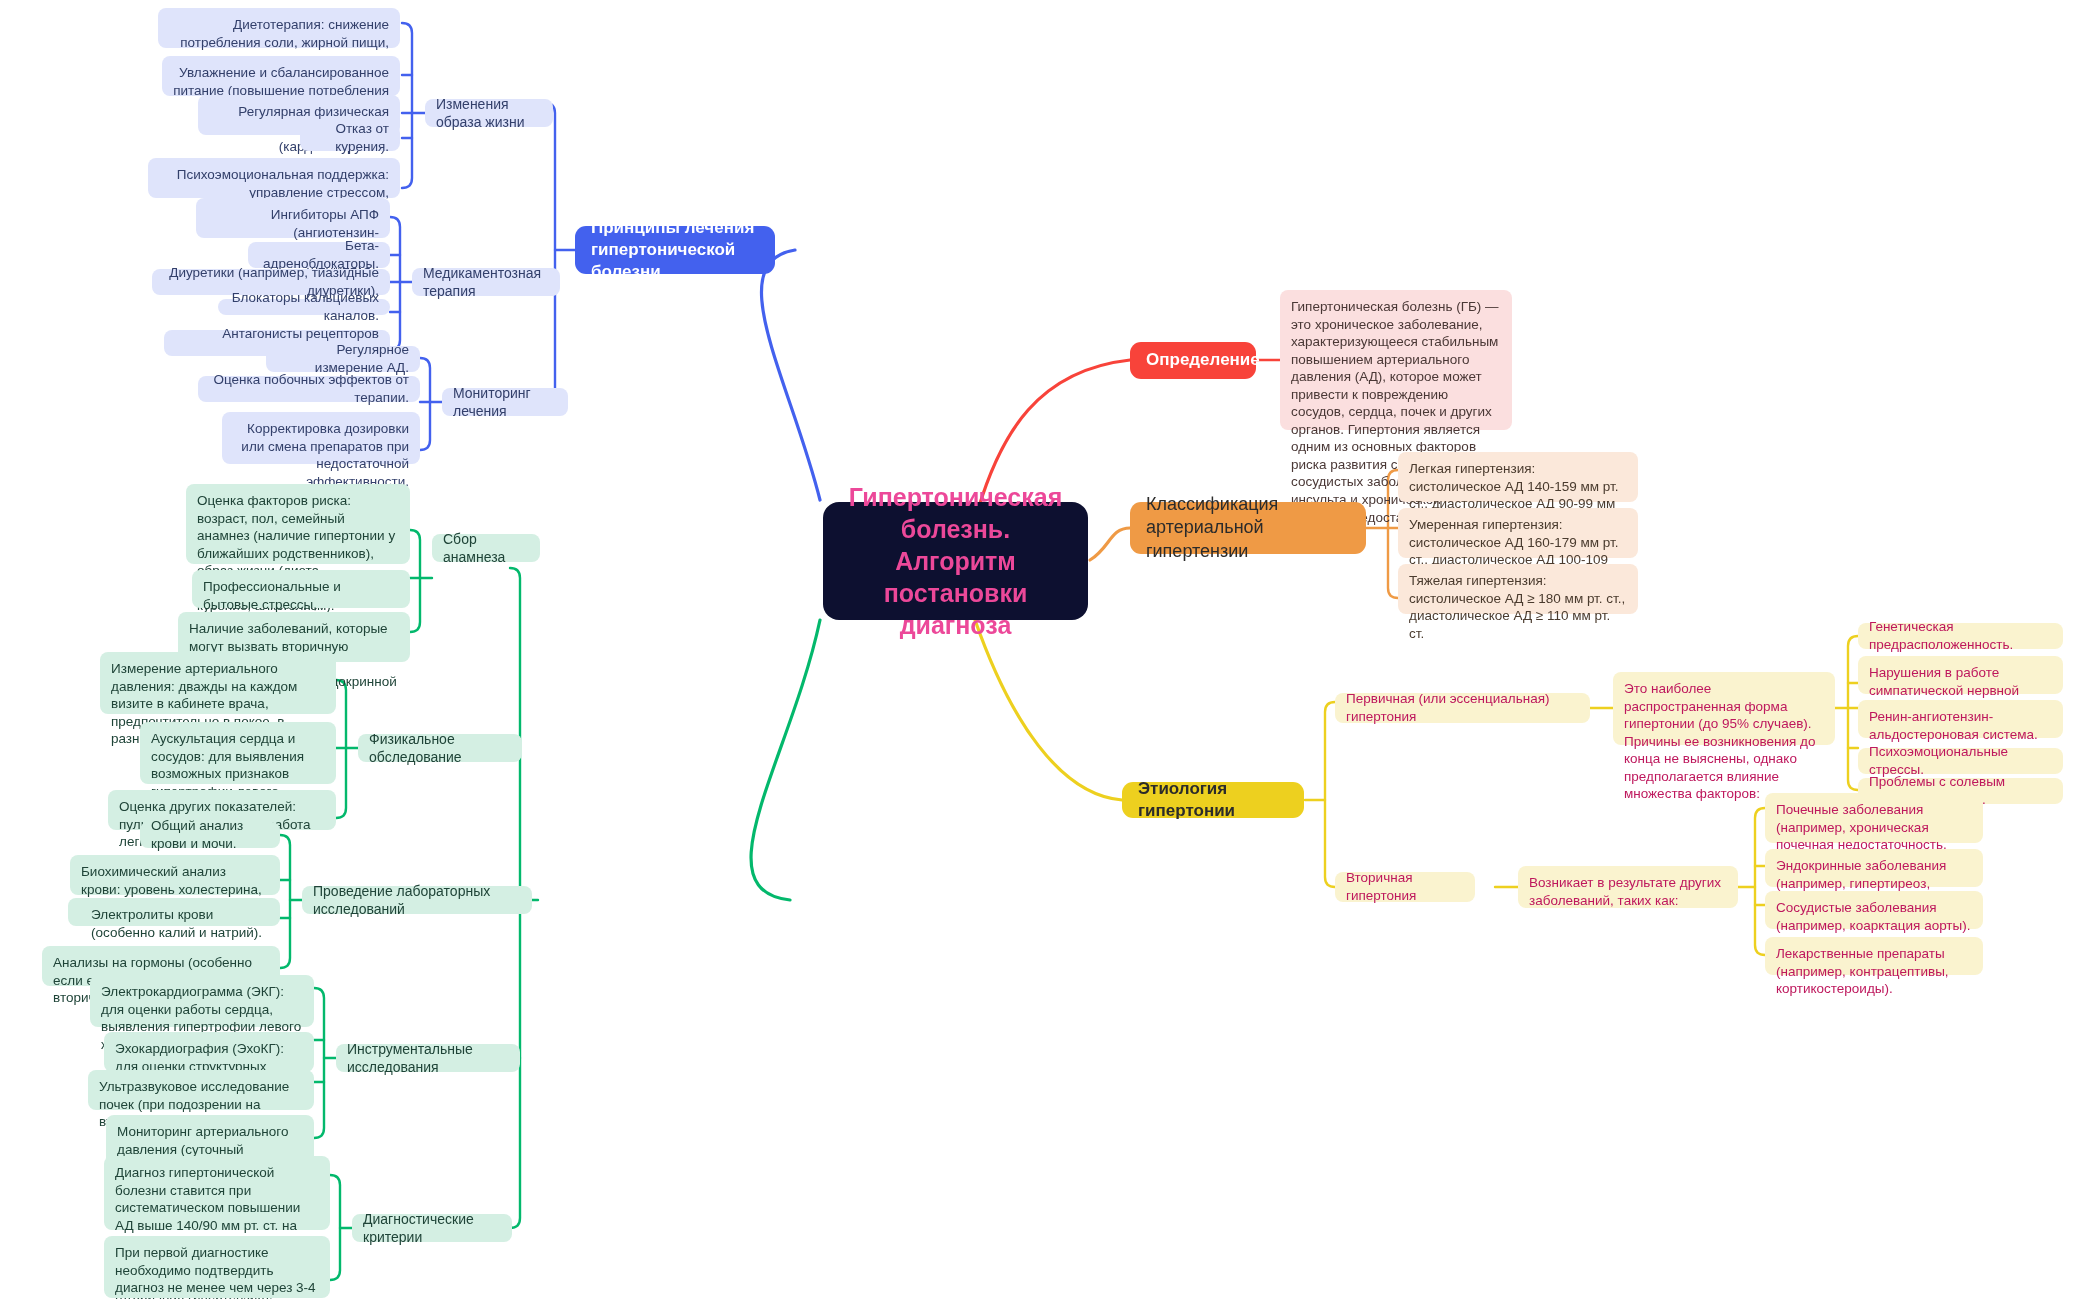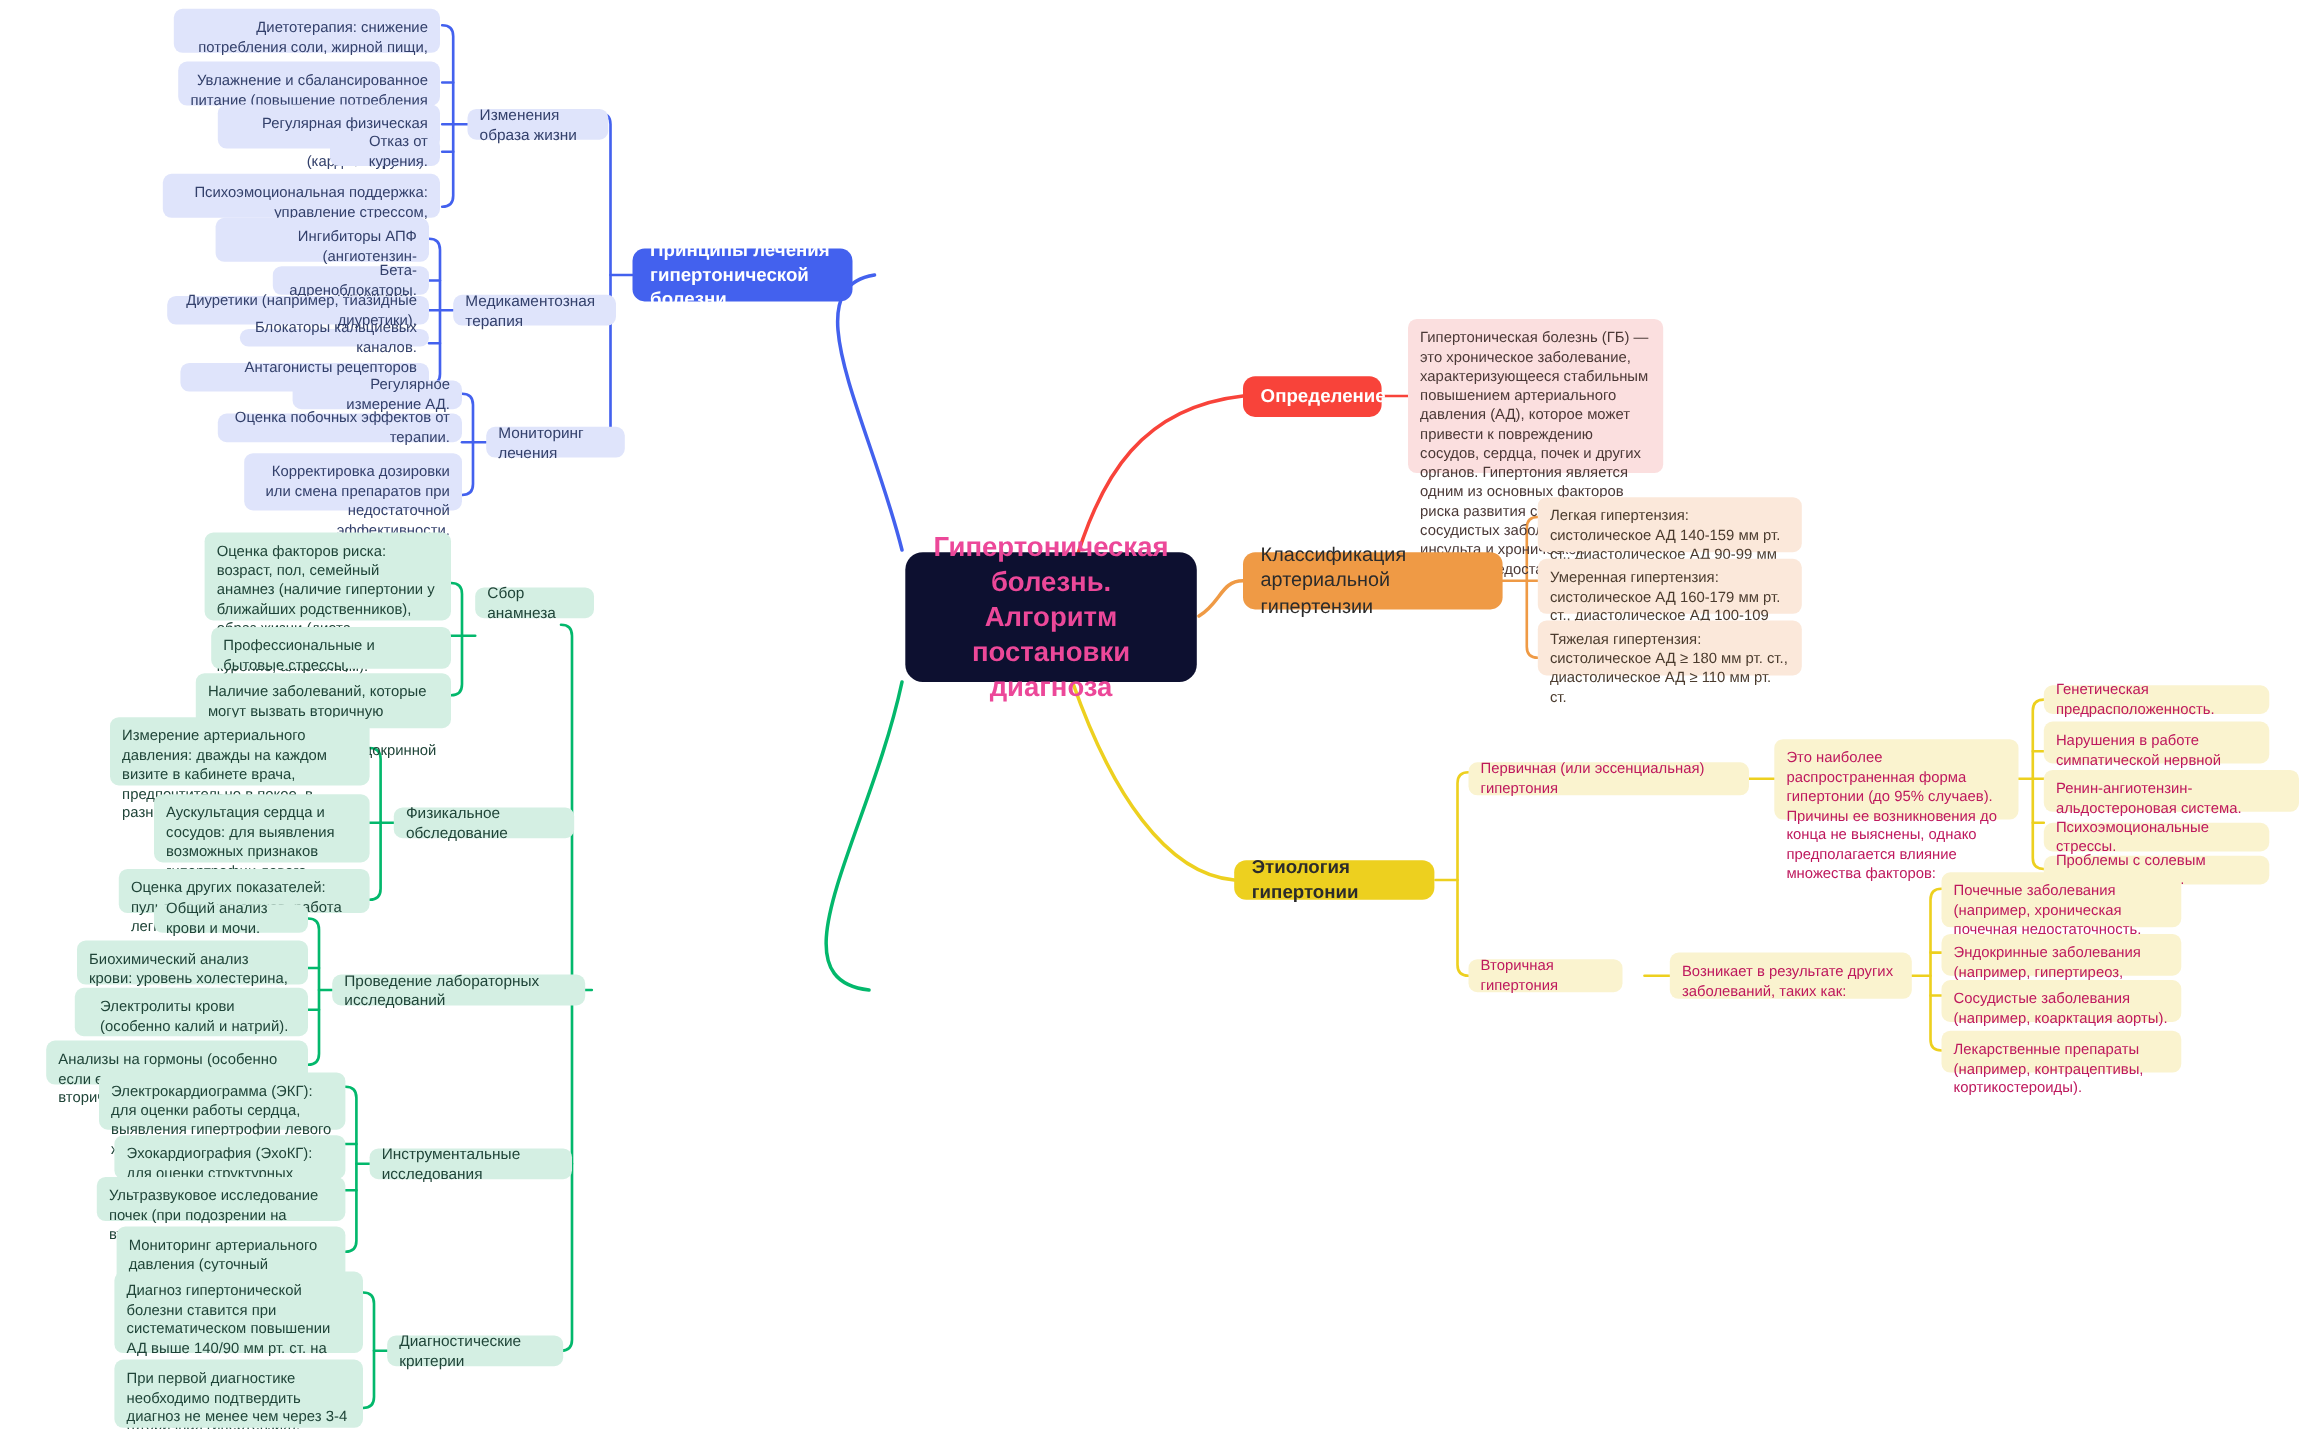--- a/index.html
+++ b/index.html
@@ -149,21 +149,21 @@
   <div class="node chip orange" style="left:1398px; top:508px; width:240px; height:50px; align-items:flex-start;">Умеренная гипертензия: систолическое АД 160-179 мм рт. ст., диастолическое АД 100-109 мм рт. ст.</div>
   <div class="node chip orange" style="left:1398px; top:564px; width:240px; height:50px; align-items:flex-start;">Тяжелая гипертензия: систолическое АД ≥ 180 мм рт. ст., диастолическое АД ≥ 110 мм рт. ст.</div>
 
   <div class="node hub yellow" style="left:1122px; top:782px; width:182px; height:36px;">Этиология гипертонии</div>
 
   <div class="node chip yellow" style="left:1335px; top:693px; width:255px; height:30px;">Первичная (или эссенциальная) гипертония</div>
   <div class="node chip yellow" style="left:1613px; top:672px; width:222px; height:73px; align-items:flex-start;">Это наиболее распространенная форма гипертонии (до 95% случаев). Причины ее возникновения до конца не выяснены, однако предполагается влияние множества факторов:</div>
 
   <div class="node chip yellow" style="left:1858px; top:623px; width:205px; height:26px;">Генетическая предрасположенность.</div>
   <div class="node chip yellow" style="left:1858px; top:656px; width:205px; height:38px; align-items:flex-start;">Нарушения в работе симпатической нервной системы.</div>
-  <div class="node chip yellow" style="left:1858px; top:700px; width:232px; height:38px; align-items:flex-start;">Ренин-ангиотензин-альдостероновая система.</div>
+  <div class="node chip yellow" style="left:1858px; top:700px; width:205px; height:38px; align-items:flex-start;">Ренин-ангиотензин-альдостероновая система.</div>
   <div class="node chip yellow" style="left:1858px; top:748px; width:205px; height:26px;">Психоэмоциональные стрессы.</div>
   <div class="node chip yellow" style="left:1858px; top:778px; width:205px; height:26px;">Проблемы с солевым обменом и другие.</div>
 
   <div class="node chip yellow" style="left:1335px; top:872px; width:140px; height:30px;">Вторичная гипертония</div>
   <div class="node chip yellow" style="left:1518px; top:866px; width:220px; height:42px; align-items:flex-start;">Возникает в результате других заболеваний, таких как:</div>
 
   <div class="node chip yellow" style="left:1765px; top:793px; width:218px; height:50px; align-items:flex-start;">Почечные заболевания (например, хроническая почечная недостаточность, поликистоз почек).</div>
   <div class="node chip yellow" style="left:1765px; top:849px; width:218px; height:38px; align-items:flex-start;">Эндокринные заболевания (например, гипертиреоз, синдром Кушинга).</div>
   <div class="node chip yellow" style="left:1765px; top:891px; width:218px; height:38px; align-items:flex-start;">Сосудистые заболевания (например, коарктация аорты).</div>
   <div class="node chip yellow" style="left:1765px; top:937px; width:218px; height:38px; align-items:flex-start;">Лекарственные препараты (например, контрацептивы, кортикостероиды).</div>
@@ -196,21 +196,21 @@
   <div class="node chip green" style="left:178px; top:612px; width:232px; height:50px; align-items:flex-start;">Наличие заболеваний, которые могут вызвать вторичную гипертонию (например, заболевания почек, эндокринной системы).</div>
 
   <div class="node chip green mid" style="left:358px; top:734px; width:164px; height:28px;">Физикальное обследование</div>
   <div class="node chip green" style="left:100px; top:652px; width:236px; height:62px; align-items:flex-start;">Измерение артериального давления: дважды на каждом визите в кабинете врача, предпочтительно в покое, в разное время суток.</div>
   <div class="node chip green" style="left:140px; top:722px; width:196px; height:62px; align-items:flex-start;">Аускультация сердца и сосудов: для выявления возможных признаков гипертрофии левого желудочка и атеросклероза.</div>
   <div class="node chip green" style="left:108px; top:790px; width:228px; height:40px; align-items:flex-start;">Оценка других показателей: пульс, наличие отеков, работа легких.</div>
 
   <div class="node chip green mid" style="left:302px; top:886px; width:230px; height:28px;">Проведение лабораторных исследований</div>
   <div class="node chip green" style="left:140px; top:822px; width:140px; height:26px;">Общий анализ крови и мочи.</div>
   <div class="node chip green" style="left:70px; top:855px; width:210px; height:40px; align-items:flex-start;">Биохимический анализ крови: уровень холестерина, глюкоза, креатинин.</div>
-  <div class="node chip green" style="left:68px; top:898px; width:212px; height:44px; align-items:flex-start;padding-left:23px;">Электролиты крови (особенно калий и натрий).</div>
+  <div class="node chip green" style="left:68px; top:898px; width:212px; height:28px; align-items:flex-start;padding-left:23px;">Электролиты крови (особенно калий и натрий).</div>
   <div class="node chip green" style="left:42px; top:946px; width:238px; height:40px; align-items:flex-start;">Анализы на гормоны (особенно если есть подозрение на вторичную гипертонию).</div>
 
   <div class="node chip green mid" style="left:336px; top:1044px; width:184px; height:28px;">Инструментальные исследования</div>
   <div class="node chip green" style="left:90px; top:975px; width:224px; height:52px; align-items:flex-start;">Электрокардиограмма (ЭКГ): для оценки работы сердца, выявления гипертрофии левого желудочка.</div>
   <div class="node chip green" style="left:104px; top:1032px; width:210px; height:40px; align-items:flex-start;">Эхокардиография (ЭхоКГ): для оценки структурных изменений в сердце.</div>
   <div class="node chip green" style="left:88px; top:1070px; width:226px; height:40px; align-items:flex-start;">Ультразвуковое исследование почек (при подозрении на вторичную гипертонию).</div>
   <div class="node chip green" style="left:106px; top:1115px; width:208px; height:52px; align-items:flex-start;">Мониторинг артериального давления (суточный мониторинг давления — Холтеровский мониторинг).</div>
 
   <div class="node chip green mid" style="left:352px; top:1214px; width:160px; height:28px;">Диагностические критерии</div>
   <div class="node chip green" style="left:104px; top:1156px; width:226px; height:74px; align-items:flex-start;">Диагноз гипертонической болезни ставится при систематическом повышении АД выше 140/90 мм рт. ст. на фоне отсутствия других заболеваний, способствующих повышению давления (вторичная гипертензия).</div>

